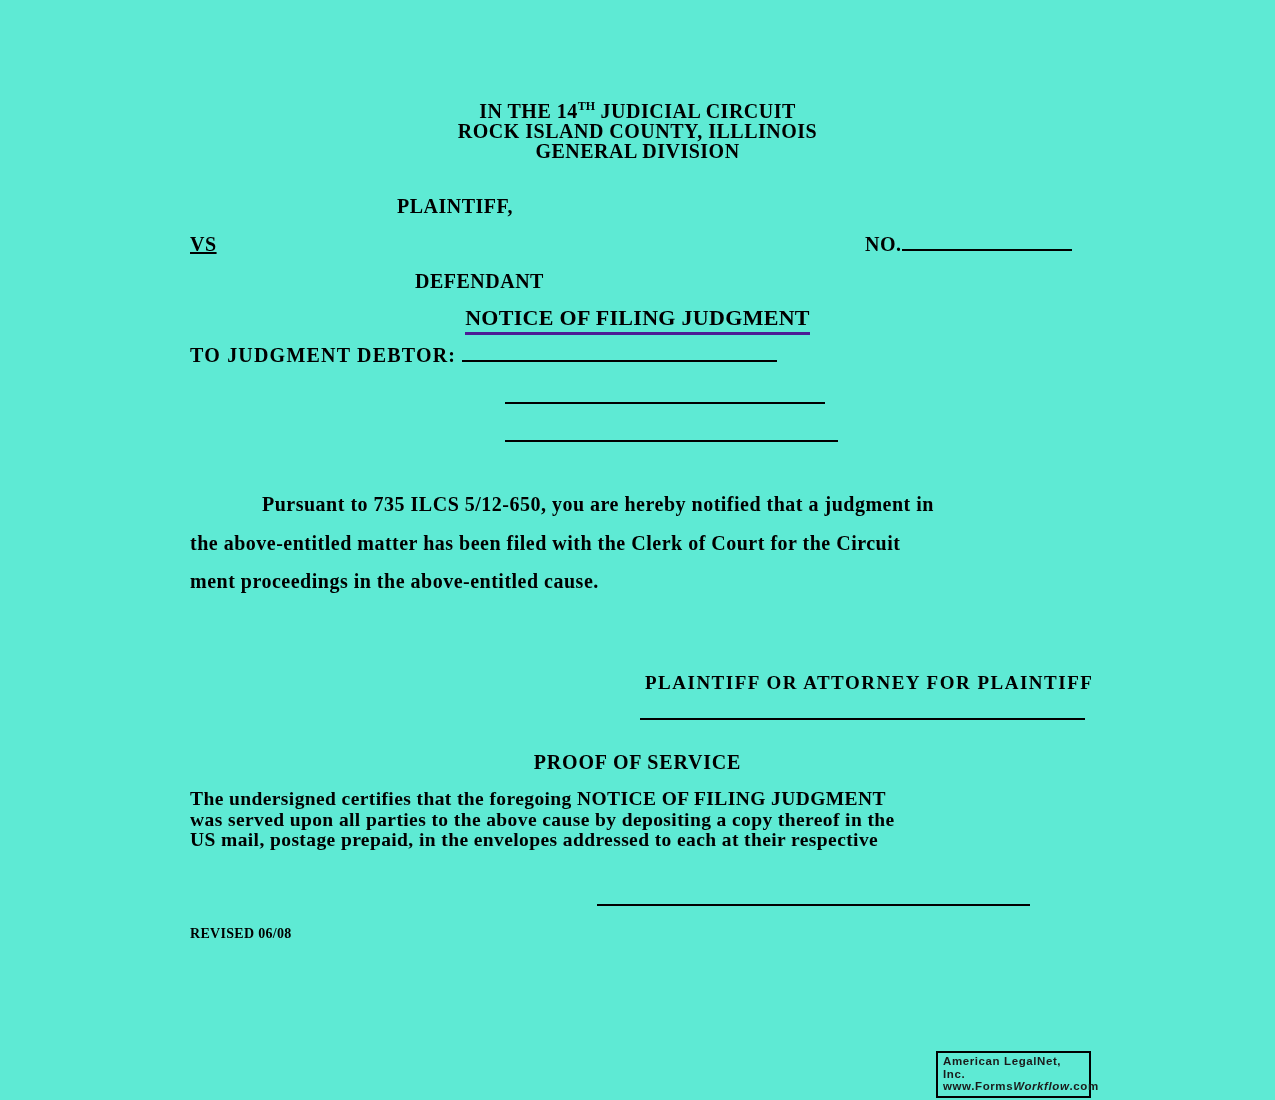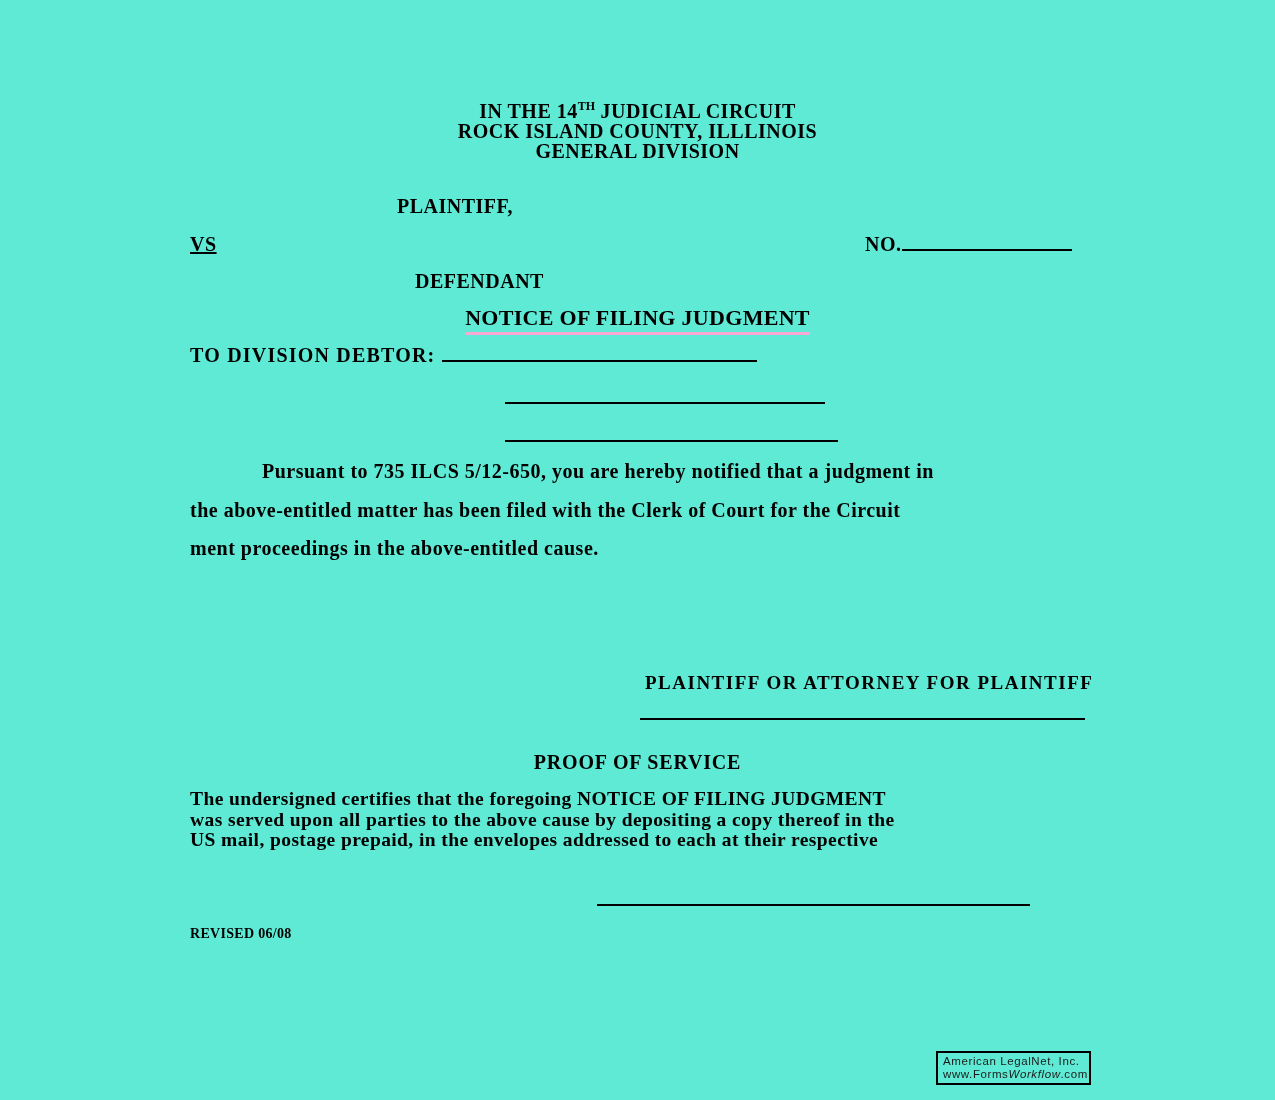--- a/index.html
+++ b/index.html
@@ -27,45 +27,45 @@
     position: absolute;
     height: 0;
     border-bottom: 2px solid #000000;
   }
   .header-block { top: 96px; line-height: 20px; font-size: 20px; letter-spacing: 0.5px; }
   .header-block sup { font-size: 12px; vertical-align: super; letter-spacing: 0; }
   .doc-title-wrap { top: 305px; }
   .doc-title {
     font-size: 22px;
     letter-spacing: 0.3px;
-    border-bottom: 3px solid #f9a8d4;
+    border-bottom: 3px solid #4c1d95;
     padding-bottom: 1px;
     display: inline-block;
   }
   .debtor-row { left: 190px; top: 344px; font-size: 20px; letter-spacing: 1.2px; }
   .body-block {
     left: 190px; top: 452px; width: 900px;
     font-size: 20px; line-height: 38.5px; letter-spacing: 0.5px;
     white-space: nowrap;
   }
-  .body-line.indented { padding-left: 72px; }
+  .body-line.indented { padding-left: 72px; margin-top: 33px; }
   .attorney-label { left: 645px; top: 672px; font-size: 19px; letter-spacing: 1.5px; }
   .proof-heading { top: 751px; font-size: 20px; letter-spacing: 0.8px; }
   .proof-block {
     left: 190px; top: 789px; width: 900px;
     font-size: 19.5px; line-height: 20.6px; letter-spacing: 0.4px;
     white-space: nowrap;
   }
   .revised { left: 190px; top: 926px; font-size: 14px; letter-spacing: 0.3px; }
   .aln-box {
     left: 936px; top: 1051px; width: 155px;
     border: 2px solid #000000;
     padding: 2px 4px 3px 5px;
     font-family: "Liberation Sans", "DejaVu Sans", sans-serif;
-    font-weight: normal;
+    font-weight: bold;
     font-size: 11.5px;
     line-height: 12.5px;
     letter-spacing: 0.6px;
     color: #1a1a1a;
   }
   .aln-box .it { font-style: italic; }
 </style>
 </head>
 <body>
 
@@ -82,21 +82,21 @@
   <div class="abs fs20" style="left:190px; top:233px;text-decoration:underline;">VS</div>
 
   <div class="abs fs20" style="left:865px; top:233px;"><span>NO.</span><span class="blank" style="width:170px;"></span></div>
 
   <div class="abs fs20" style="left:415px; top:270px;">DEFENDANT</div>
 
   <div class="abs center-row doc-title-wrap">
     <span class="doc-title">NOTICE OF FILING JUDGMENT</span>
   </div>
 
-  <div class="abs debtor-row"><span>TO DIVISION DEBTOR:</span> <span class="blank" style="width:315px;"></span></div>
+  <div class="abs debtor-row"><span>TO JUDGMENT DEBTOR:</span> <span class="blank" style="width:315px;"></span></div>
 
   <div class="rule" style="left:505px; top:402px; width:320px;"></div>
   <div class="rule" style="left:505px; top:440px; width:333px;"></div>
 
   <div class="abs body-block">
     <div class="body-line indented">Pursuant to 735 ILCS 5/12-650, you are hereby notified that a judgment in</div>
     <div class="body-line">the above-entitled matter has been filed with the Clerk of Court for the Circuit</div>
     <div class="body-line">ment proceedings in the above-entitled cause.</div>
   </div>
 

